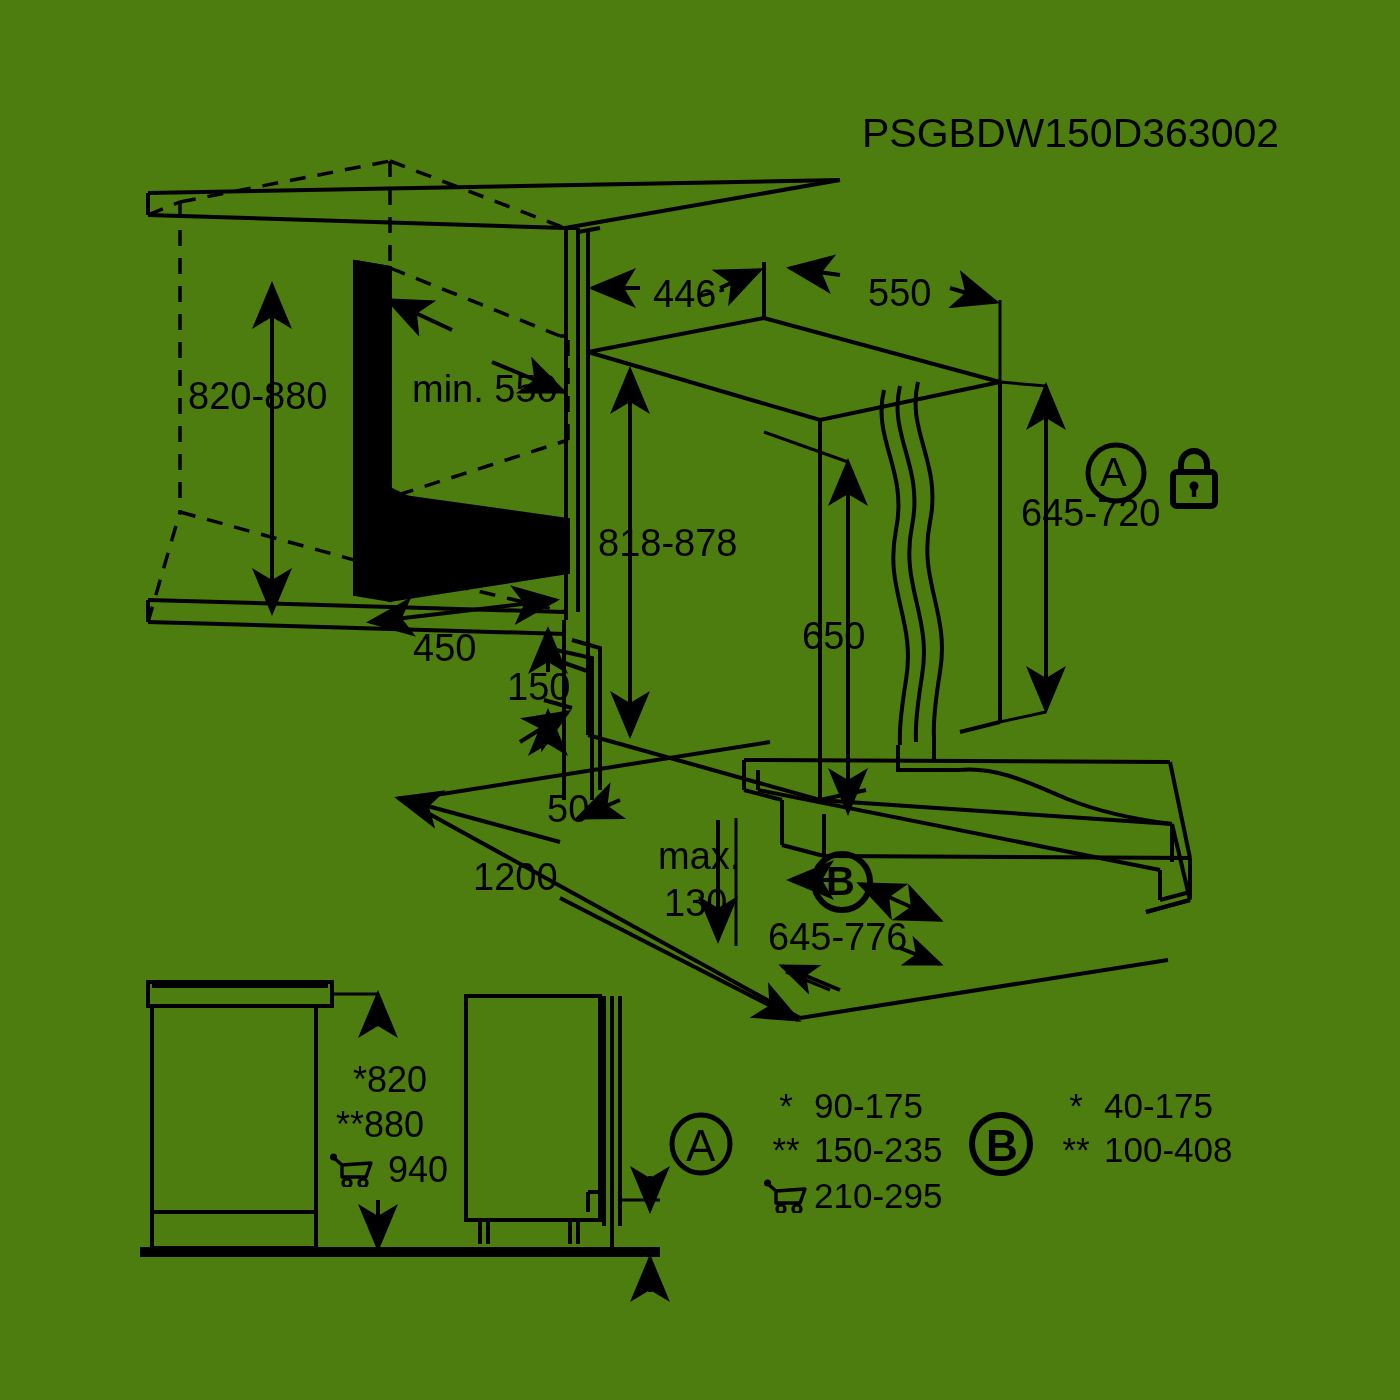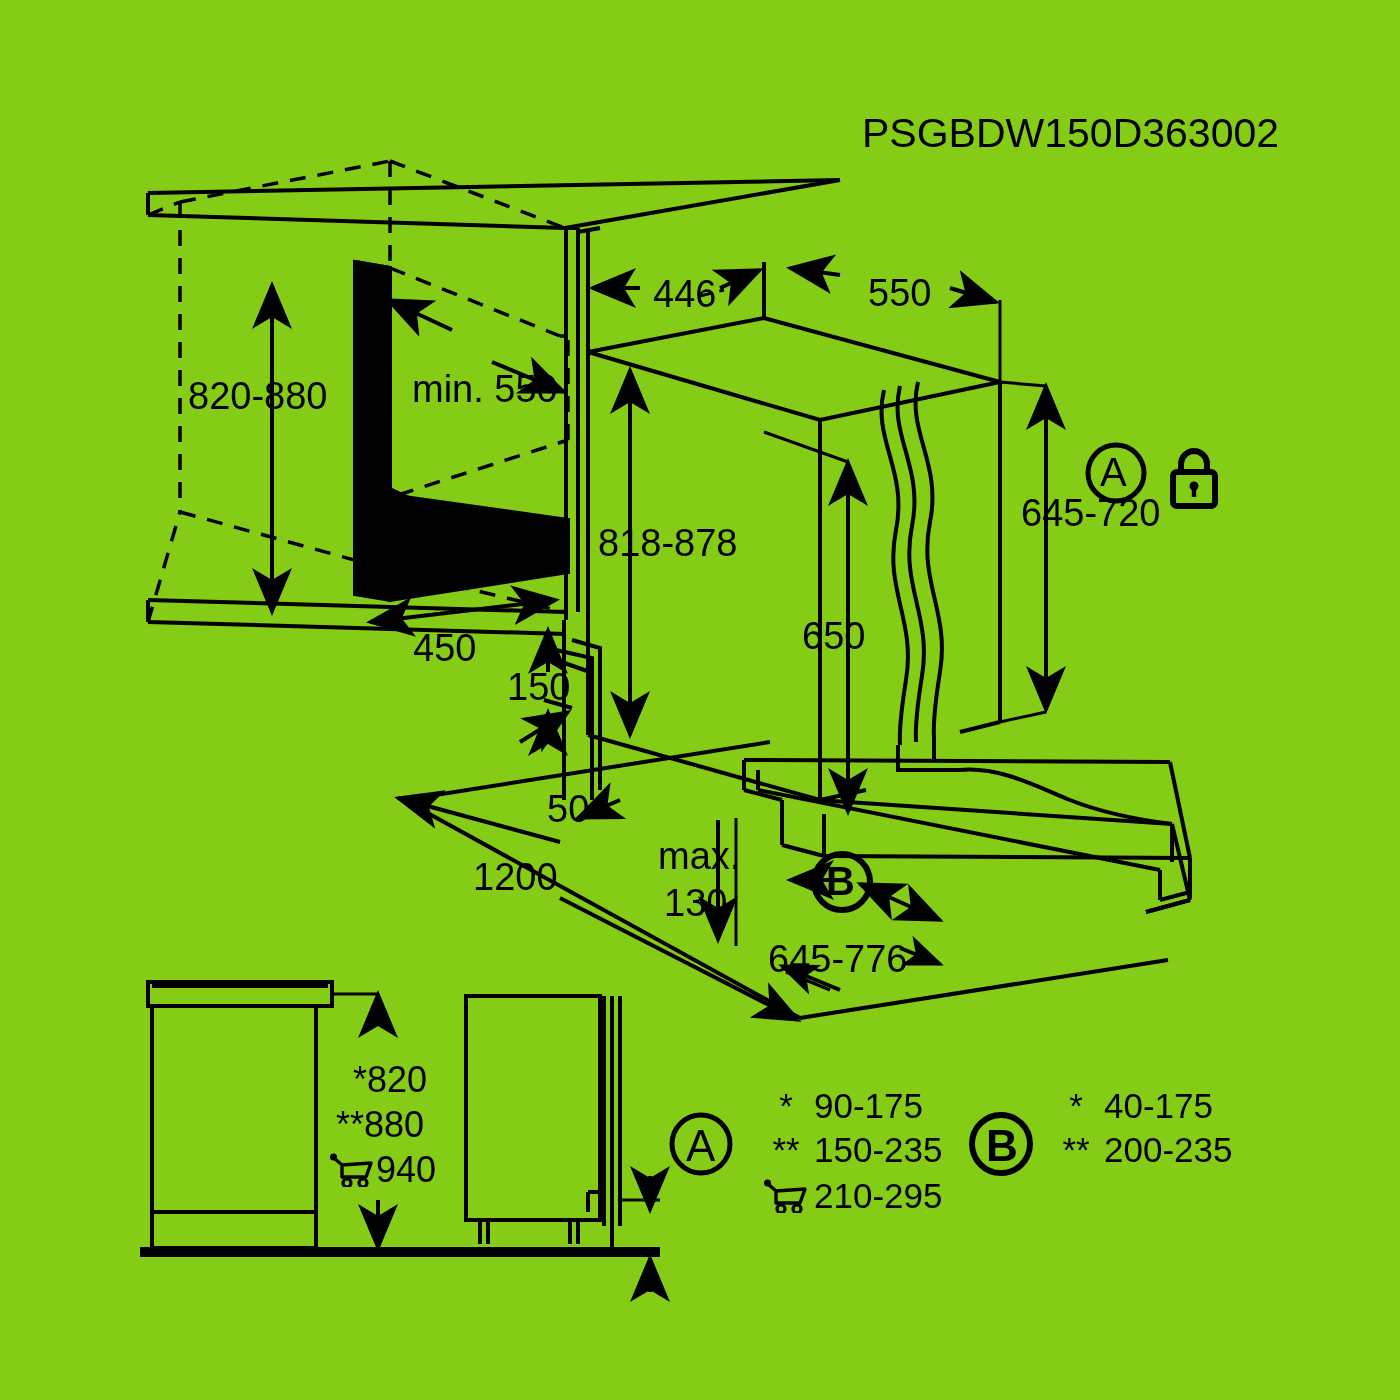--- a/index.html
+++ b/index.html
@@ -8,21 +8,21 @@
     background: #ffffff;
   }
   body {
     font-family: "Liberation Sans", sans-serif;
     color: #000000;
   }
   #sheet {
     position: relative;
     width: 1400px;
     height: 1400px;
-    background: #84cc16;
+    background: #4d7c0f;
     overflow: hidden;
   }
   #drawing {
     position: absolute;
     left: 0;
     top: 0;
     width: 1400px;
     height: 1400px;
   }
   .dim-text {
@@ -329,21 +329,21 @@
   <div class="dim-text d38" style="left:507px; top:668px;">150</div>
 
   <div class="dim-text d38" style="left:547px; top:790px;">50</div>
 
   <div class="dim-text d38" style="left:473px; top:858px;">1200</div>
 
   <div class="dim-text d38" style="left:658px; top:837px;">max.</div>
 
   <div class="dim-text d38" style="left:664px; top:884px;">130</div>
 
-  <div class="dim-text d38" style="left:768px; top:940px;">645-776</div>
+  <div class="dim-text d38" style="left:768px; top:918px;">645-776</div>
 
   <svg style="position:absolute; left:1080px; top:437px; width:72px; height:72px;" viewBox="0 0 72 72">
     <circle cx="36" cy="36" r="28" fill="none" stroke="#000" stroke-width="5"></circle>
   </svg>
   <div class="dim-text" style="left:1100px; top:452px; font-size:40px;">A</div>
 
   <svg style="position:absolute; left:806px; top:846px; width:72px; height:72px;" viewBox="0 0 72 72">
     <circle cx="36" cy="36" r="28" fill="none" stroke="#000" stroke-width="6"></circle>
   </svg>
   <div class="dim-text" style="left:826px; top:861px; font-size:40px; font-weight:bold;">B</div>
@@ -356,21 +356,21 @@
   </svg>
 
   <div class="dim-text d36" style="left:353px; top:1062px;">
     <span>*</span><span>820</span>
   </div>
 
   <div class="dim-text d36" style="left:336px; top:1107px;text-align:right;">
     <span>**</span><span>880</span>
   </div>
 
-  <div class="dim-text d36" style="left:330px; top:1152px; display:flex; align-items:center; gap:2px;">
+  <div class="dim-text d36" style="left:330px; top:1152px; display:flex; align-items:center; gap:14px;">
     <svg width="44" height="34" viewBox="0 0 44 34">
       <circle cx="3.5" cy="4" r="3.5" fill="#000"></circle>
       <path d="M4,5 L12,12 L12,24 L36,24 L41,10 L12,12" fill="none" stroke="#000" stroke-width="3.4" stroke-linejoin="round"></path>
       <circle cx="17" cy="30" r="4" fill="none" stroke="#000" stroke-width="3.2"></circle>
       <circle cx="33" cy="30" r="4" fill="none" stroke="#000" stroke-width="3.2"></circle>
     </svg>
     <span>940</span>
   </div>
 
   <svg style="position:absolute; left:668px; top:1111px; width:66px; height:66px;" viewBox="0 0 66 66">
@@ -405,17 +405,17 @@
   </svg>
   <div class="dim-text" style="left:986px; top:1124px; font-size:44px; font-weight:bold;">B</div>
 
   <div style="position:absolute; left:1048px; top:1086px; width:220px;">
     <div style="display:flex; align-items:baseline; height:44px;">
       <span class="legend-star" style="width:56px; text-align:center;">*</span>
       <span class="legend-val">40-175</span>
     </div>
     <div style="display:flex; align-items:baseline; height:44px;">
       <span class="legend-star" style="width:56px; text-align:center;">**</span>
-      <span class="legend-val">200-235</span>
+      <span class="legend-val">100-408</span>
     </div>
   </div>
 
 </div>
 
 </body></html>

